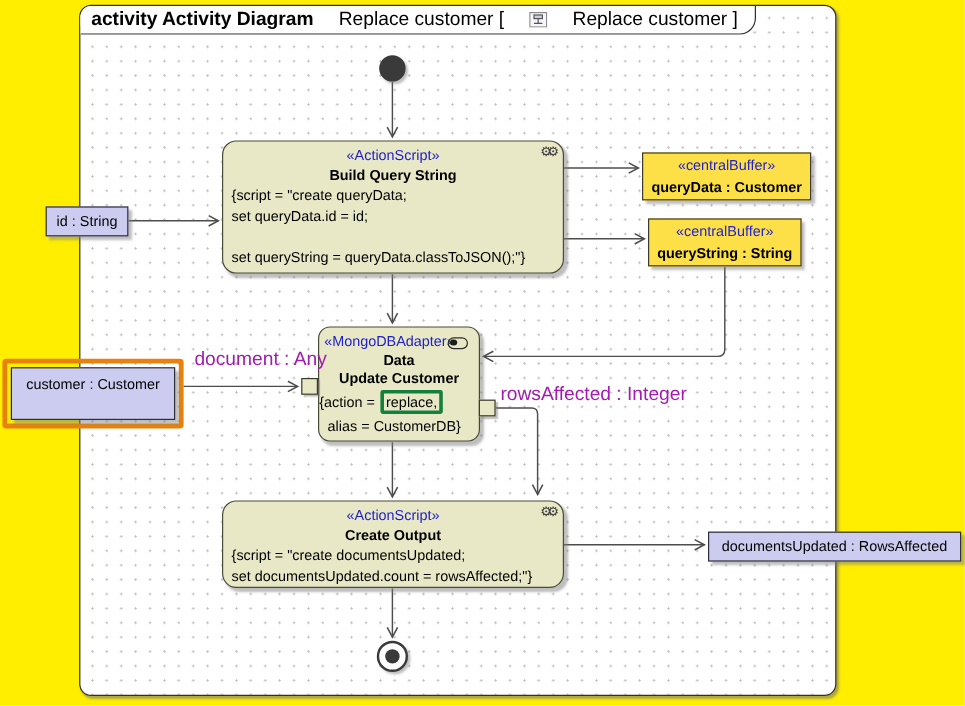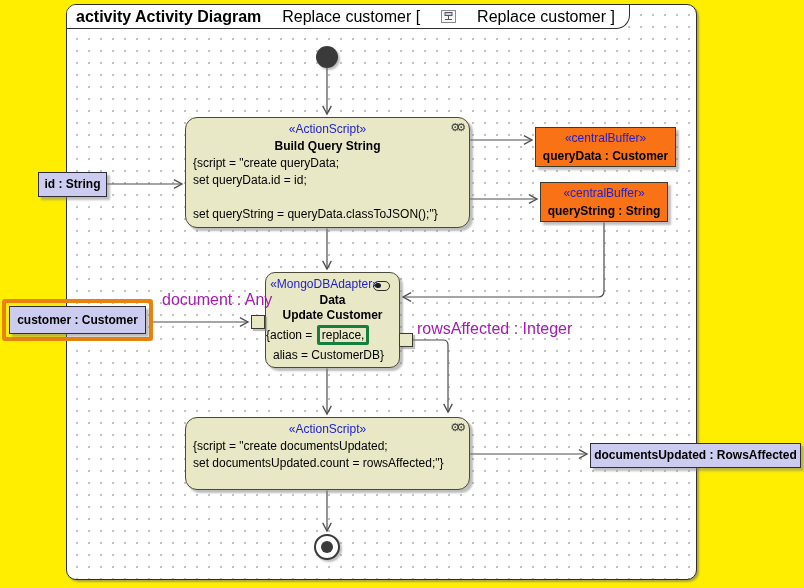--- a/index.html
+++ b/index.html
@@ -65,33 +65,33 @@
     width:17px; height:10px;
     border:1.4px solid #2c2c2c; border-radius:6px;
   }
   .toggle-icon::before {
     content:""; position:absolute; left:1px; top:0.6px;
     width:6px; height:5.5px; border-radius:50%; background:#1d1d1d;
   }
 
   .buffer-node {
     position:absolute; z-index:3;
-    background:#f97316;
+    background:#fde047;
     border:1.2px solid #3a3a2e;
     box-shadow:3px 3px 2px rgba(125,125,125,0.5);
     font-size:12px; padding-top:2px;
   }
   .buffer-node .node-name { height:18px; line-height:18px; }
 
   .object-node {
     position:absolute; z-index:4;
     background:#CCCCF0;
     border:1.2px solid #2e2e38;
     box-shadow:3px 3px 2px rgba(125,125,125,0.5);
-    font-size:12px; font-weight:bold; color:#000;
+    font-size:12px; font-weight:normal; color:#000;
     text-align:center; white-space:nowrap;
   }
   .selection-wrap {
     position:absolute; z-index:4;
     border:4px solid #E8820C; border-radius:3px;
     padding:3px;
     background:transparent;
   }
   .selection-wrap .object-node { position:relative; box-shadow:3px 3px 2px rgba(125,125,125,0.5); }
 
@@ -188,21 +188,21 @@
   <div class="buffer-node" style="left:540px; top:182px; width:128px; height:40px;">
     <div class="stereotype">«centralBuffer»</div>
     <div class="node-name">queryString : String</div>
   </div>
 
   <div class="object-node" style="left:38px; top:172px; width:69px; height:25px; line-height:23px;">
     <span>id : String</span>
   </div>
 
   <div class="selection-wrap" style="left:2px; top:299px;">
-    <div class="object-node" style="width:137px; height:28px; line-height:26px;">
+    <div class="object-node" style="width:137px; height:44px; line-height:26px;">
       <span>customer : Customer</span>
     </div>
   </div>
 
   <div class="edge-label" style="left:162px; top:291px;">document : Any</div>
 
   <div class="action-node" style="left:265px; top:272px; width:135px; height:96px; padding-top:3px; border-radius:10px;">
     <div class="toggle-icon"></div>
     <div class="stereotype" style="padding-right:16px;">«MongoDBAdapter»</div>
     <div class="node-name" style="height:15px; line-height:15px;">Data</div>
@@ -214,20 +214,21 @@
   </div>
 
   <div class="pin" style="left:251px; top:315px;"></div>
   <div class="pin" style="left:399px; top:333px;"></div>
 
   <div class="edge-label" style="left:417px; top:320px;">rowsAffected : Integer</div>
 
   <div class="action-node" style="left:185px; top:417px; width:285px; height:73px; padding-top:3px;">
     <div class="gears">⚙⚙</div>
     <div class="stereotype">«ActionScript»</div>
+    <div class="node-name">Create Output</div>
     <div class="node-body">
       <div class="body-line">{script = "create documentsUpdated;</div>
       <div class="body-line">set documentsUpdated.count = rowsAffected;"}</div>
     </div>
   </div>
 
   <div class="object-node" style="left:590px; top:443px; width:211px; height:25px; line-height:23px;">
     <span>documentsUpdated : RowsAffected</span>
   </div>
 

